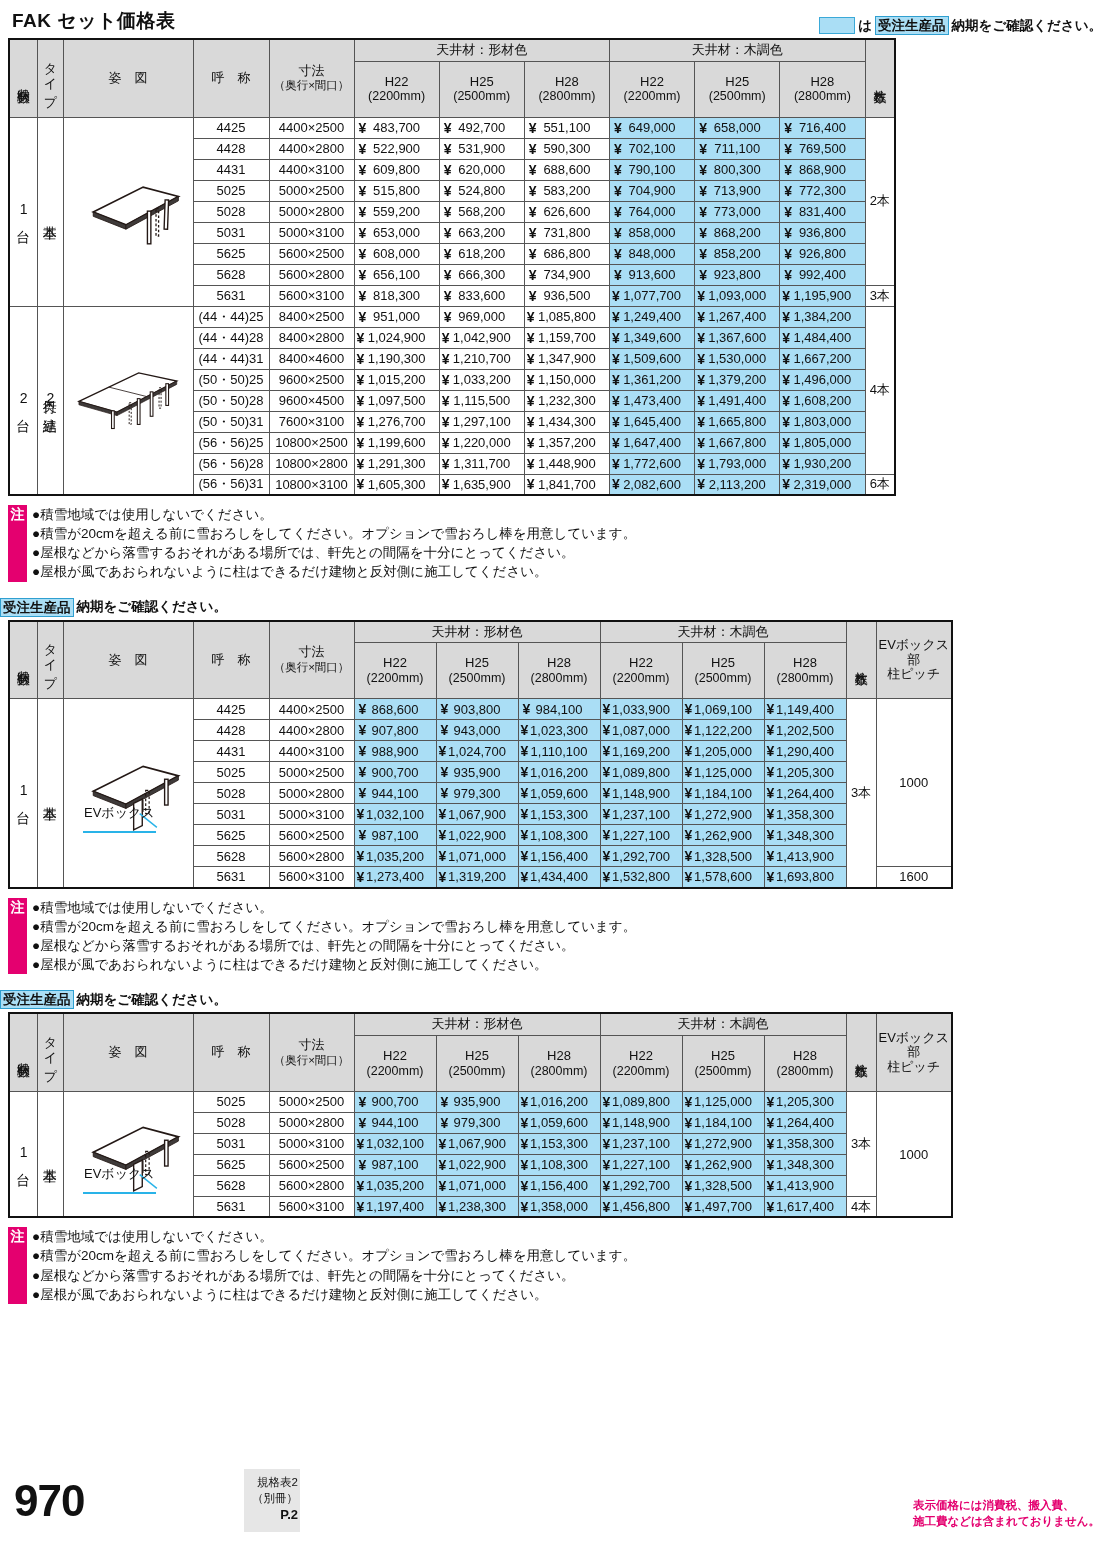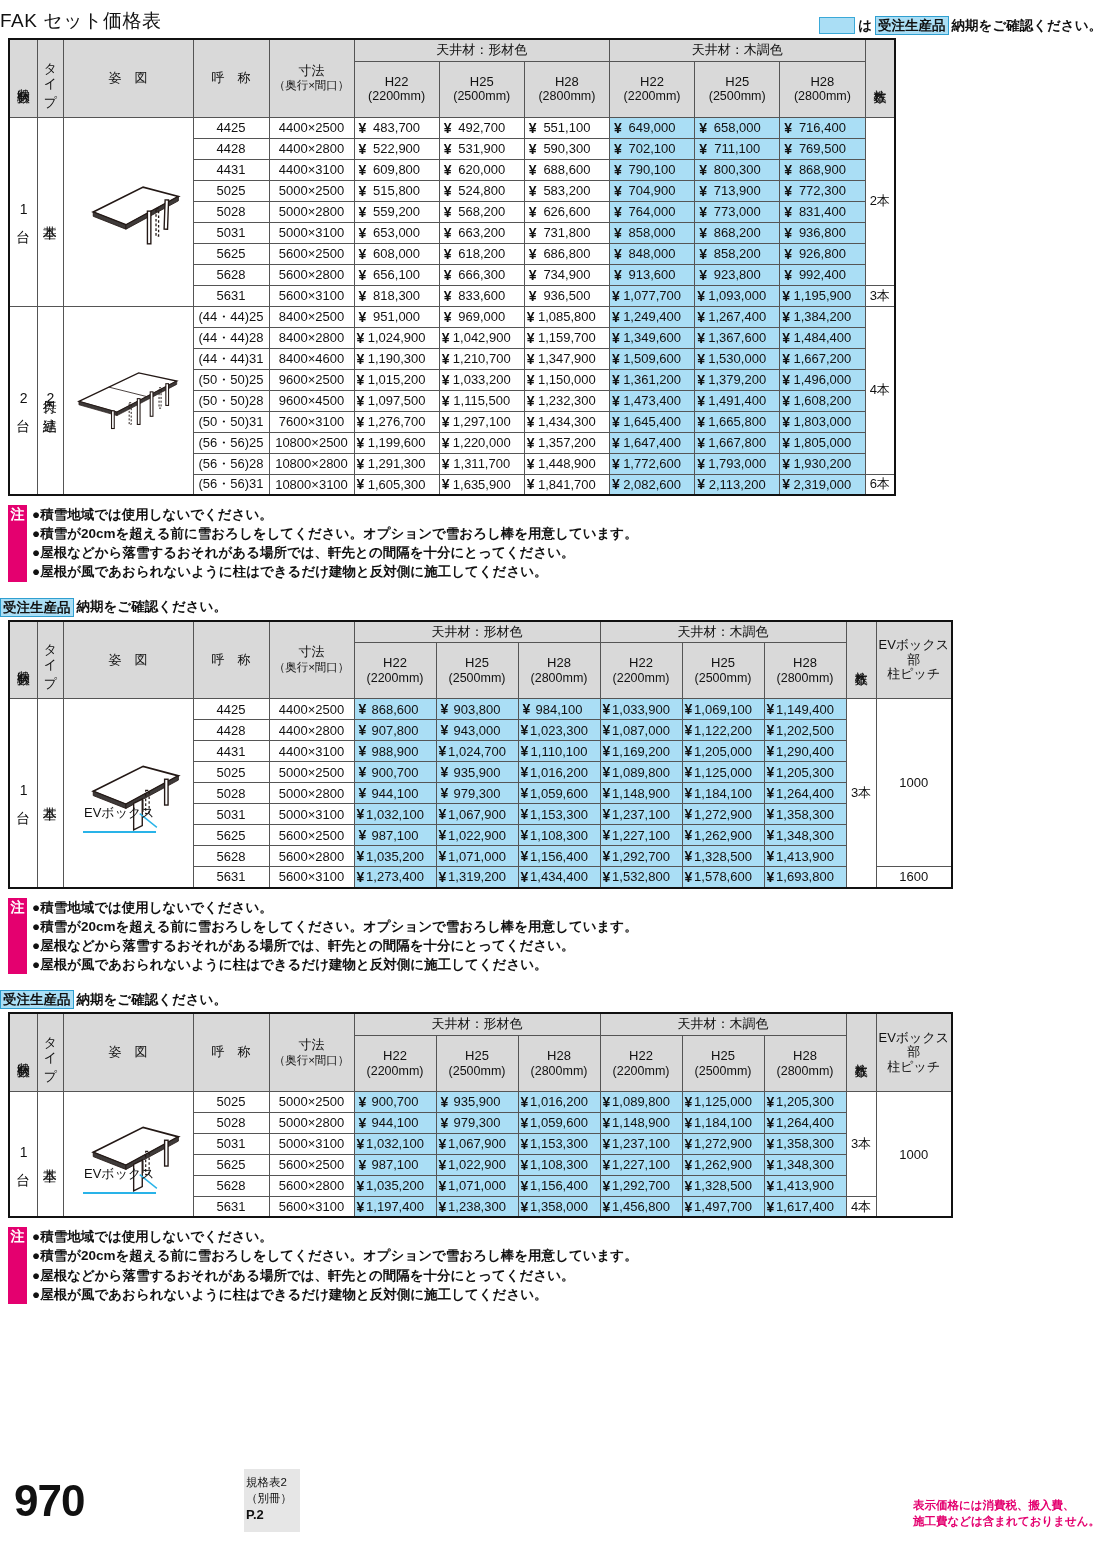--- a/index.html
+++ b/index.html
@@ -11,24 +11,24 @@
     width: 1110px; height: 1544px;
     position: relative;
     font-family: "Liberation Sans", "DejaVu Sans", sans-serif;
     color: #1a1a1a;
     -webkit-font-smoothing: antialiased;
   }
 
   
   .sec-title {
     font-size: 19px;
-    font-weight: 400;
+    font-weight: 700;
     letter-spacing: .5px;
     color: #111;
-    margin: 0 0 4px 0;
+    margin: 0 0 4px 12px;
   }
   .title-row {
     display: flex;
     align-items: flex-end;
     justify-content: space-between;
     padding-right: 8px;
   }
   .order-note {
     font-size: 13.5px;
     font-weight: 700;
@@ -140,21 +140,21 @@
     align-items: flex-start;
     justify-content: center;
     padding-top: 1px;
     flex: 0 0 19px;
   }
   .caution-list {
     padding-left: 5px;
     font-size: 13.5px;
     line-height: 1.42;
     color: #111;
-    font-weight: 700;
+    font-weight: 400;
   }
   .caution-list div { white-space: nowrap; }
 
   
   .option-box {
     display: inline-block;
     margin: 0 0 0 22px;
     border: 1px solid #29b3e8;
     padding: 4px 7px 5px 7px;
     font-size: 14.5px;
@@ -170,21 +170,21 @@
     font-size: 44px;
     font-weight: 700;
     letter-spacing: -1px;
     color: #111;
   }
   .spec-chip {
     position: absolute;
     left: 244px; bottom: 12px;
     width: 56px;
     background: #e6e6e6;
-    text-align: left;
+    text-align: right;
     font-size: 11.5px;
     line-height: 1.35;
     color: #111;
     padding: 6px 2px 8px 2px;
   }
   .spec-chip .pg { font-weight: 700; font-size: 13px; }
   .tax-note {
     position: absolute;
     right: 10px; bottom: 14px;
     text-align: left;

